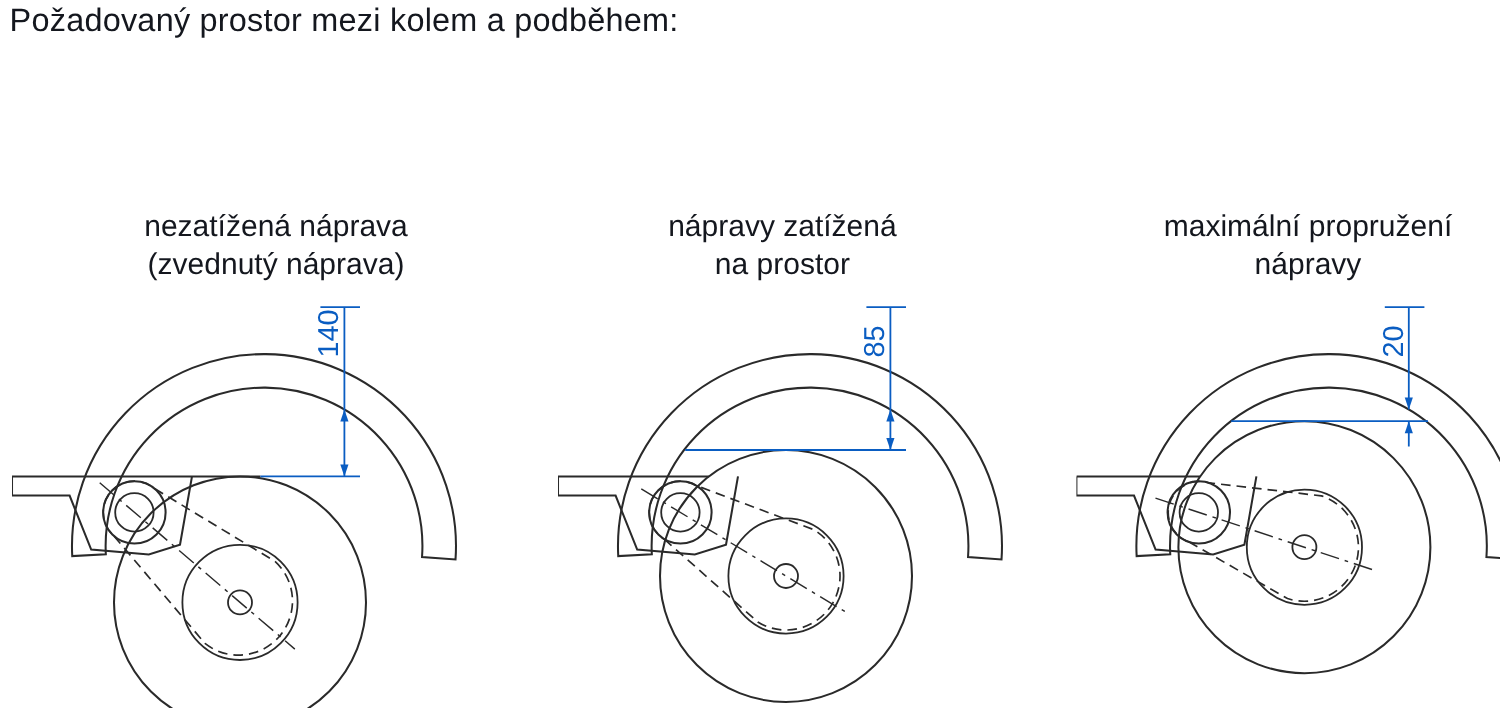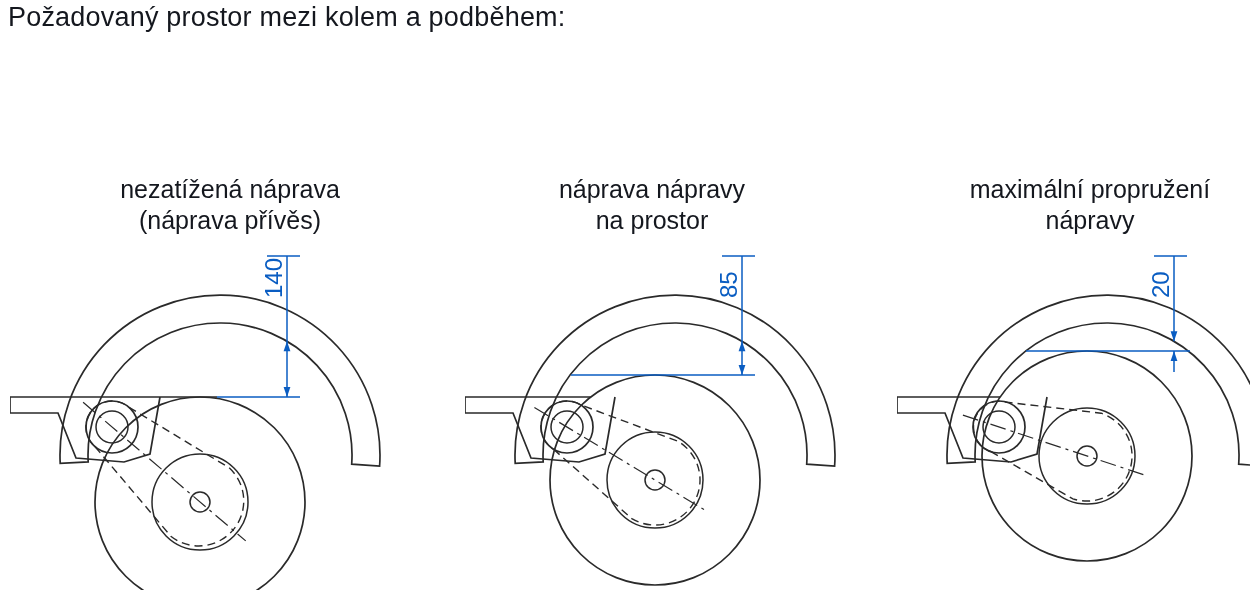--- a/index.html
+++ b/index.html
@@ -24,24 +24,24 @@
 </style>
 </head>
 <body>
 
 <div class="canvas">
 
   <h1 class="title">Požadovaný prostor mezi kolem a podběhem:</h1>
 
   <div class="fig-label" style="left:30px">
     <div>nezatížená náprava</div>
-    <div>(náprava přívěs)</div>
+    <div>(zvednutý náprava)</div>
   </div>
   <div class="fig-label" style="left:452px">
-    <div>náprava nápravy</div>
+    <div>nápravy zatížená</div>
     <div>na prostor</div>
   </div>
   <div class="fig-label" style="left:890px">
     <div>maximální propružení</div>
     <div>nápravy</div>
   </div>
 
   <svg class="drawing" style="left:10px" viewBox="0 0 400 360">
     <path class="k" d="M 50.2 233.4 A 160 160 0 1 1 369.6 236.2 L 341.7 234.2 A 132 132 0 1 0 78.2 231.9 Z"></path>
     <path class="k" d="M 0 167 L 207 167 M 0 167 L 0 183 L 48 183 L 66 228 L 114 232 L 140 224 L 150 167"></path>

